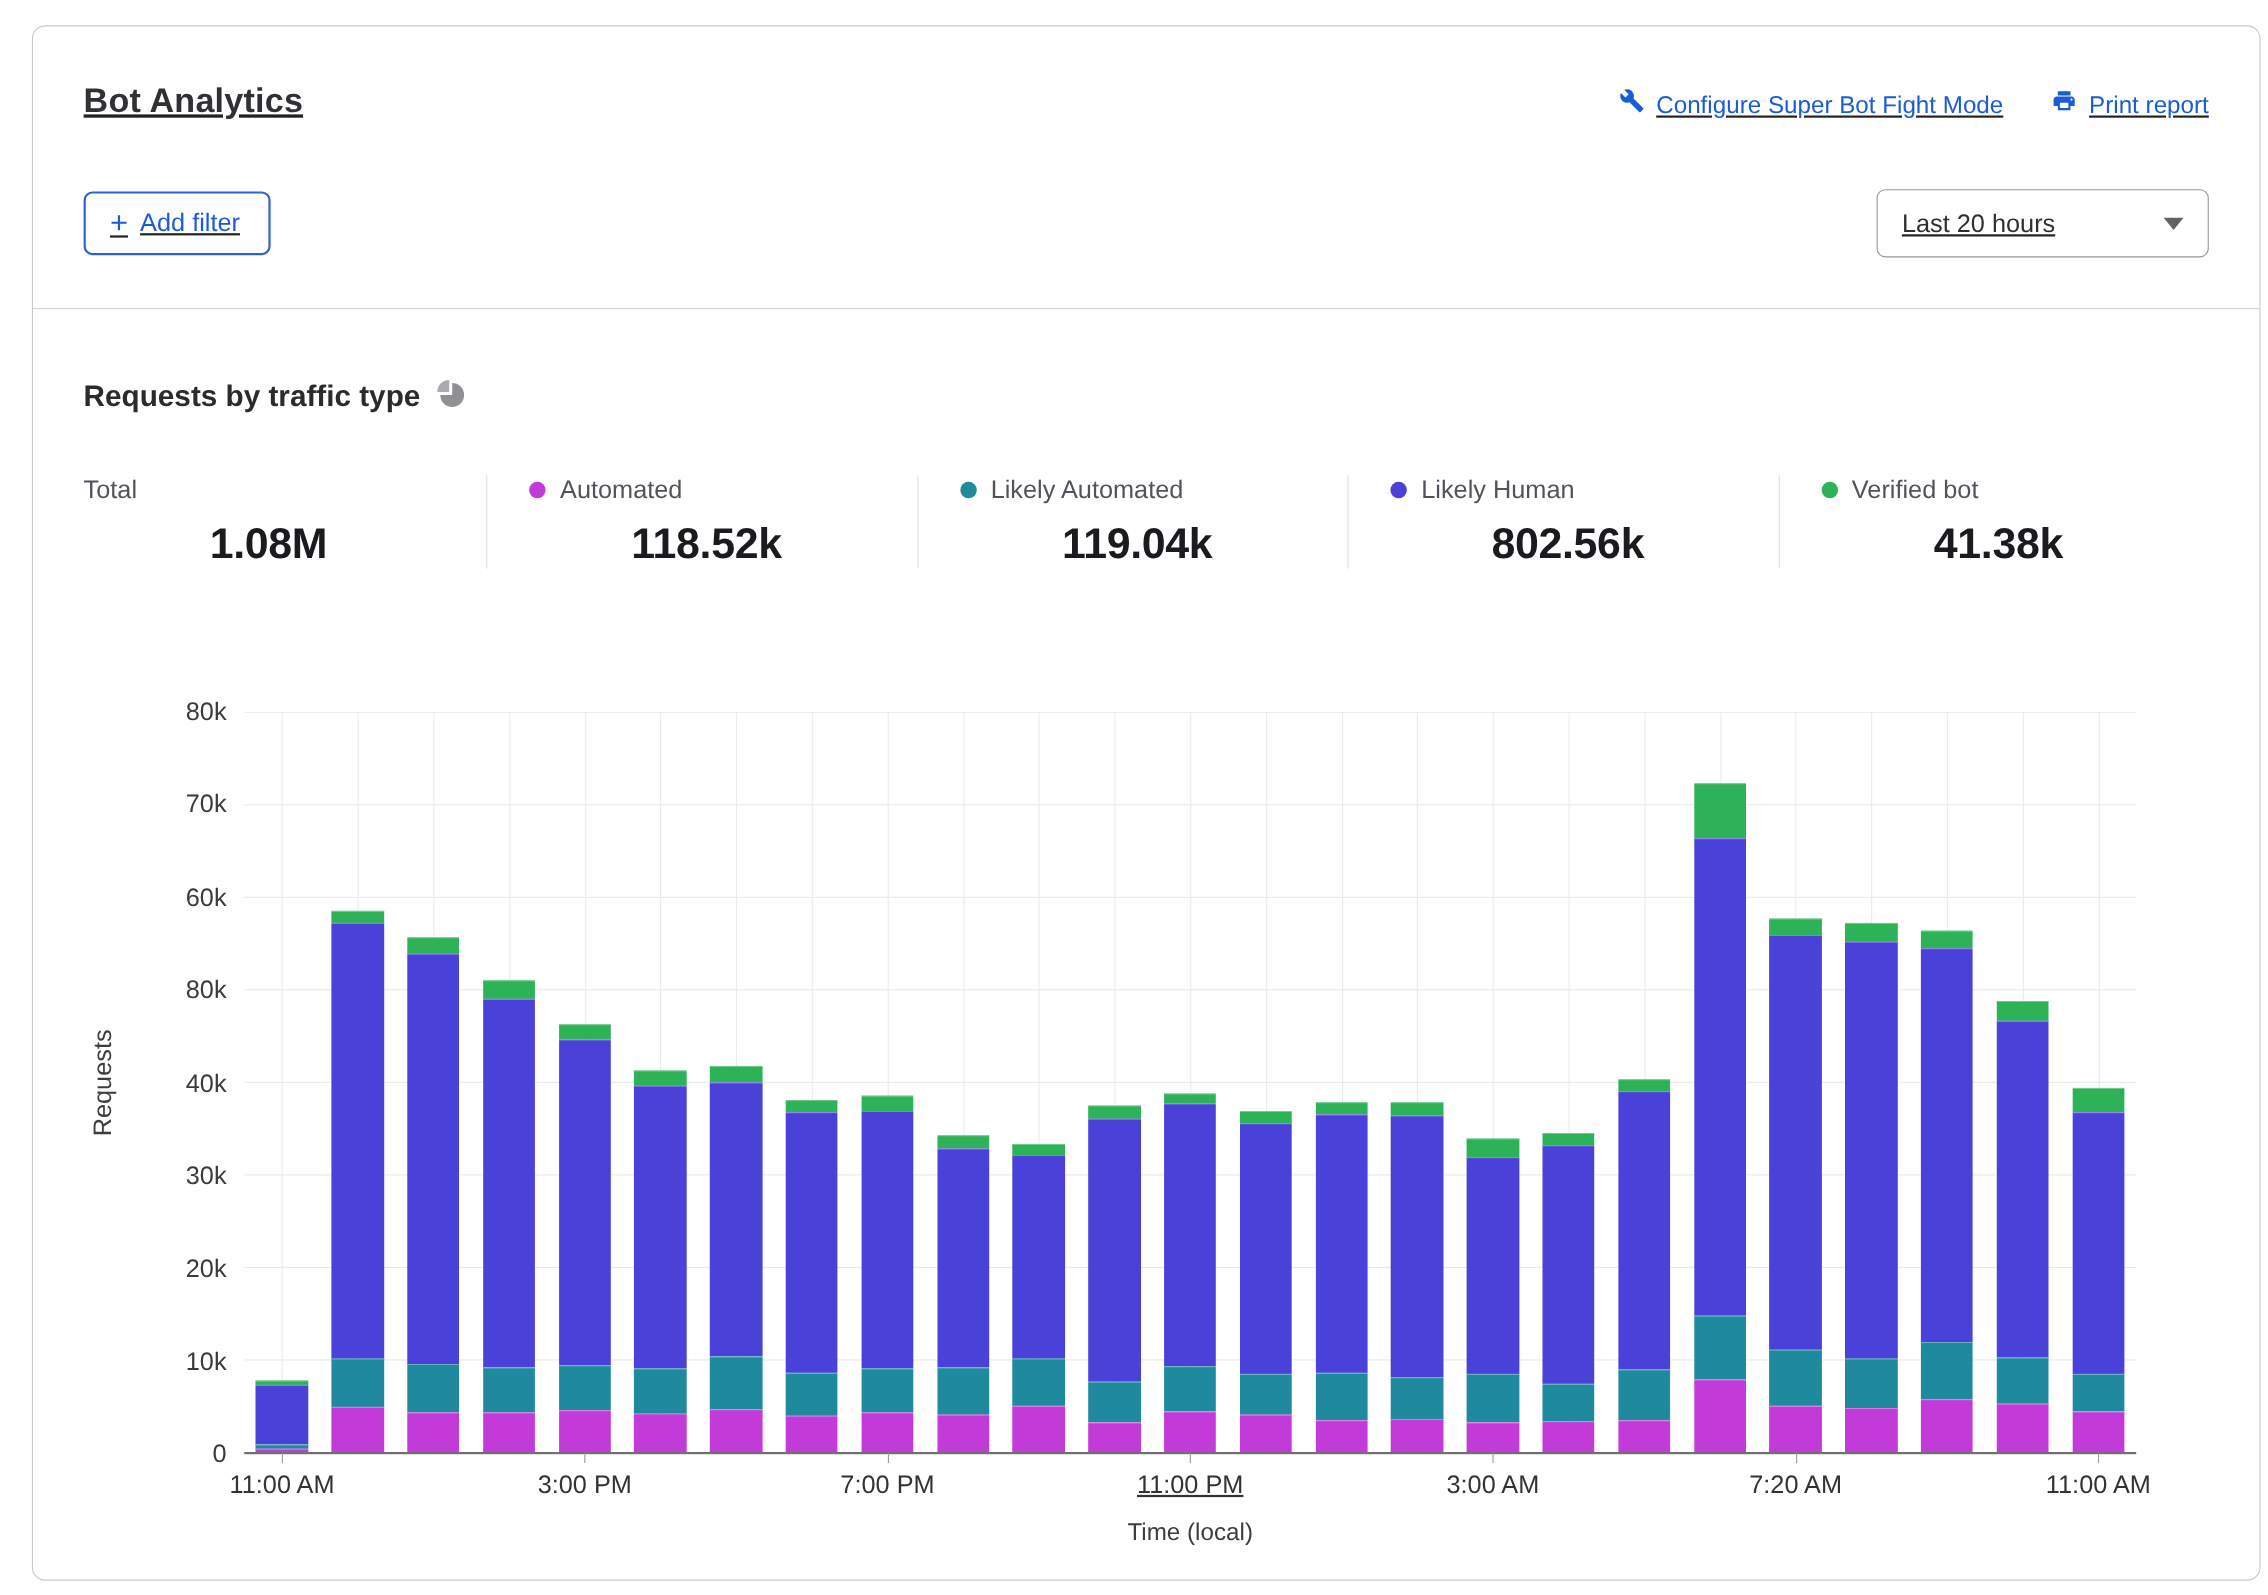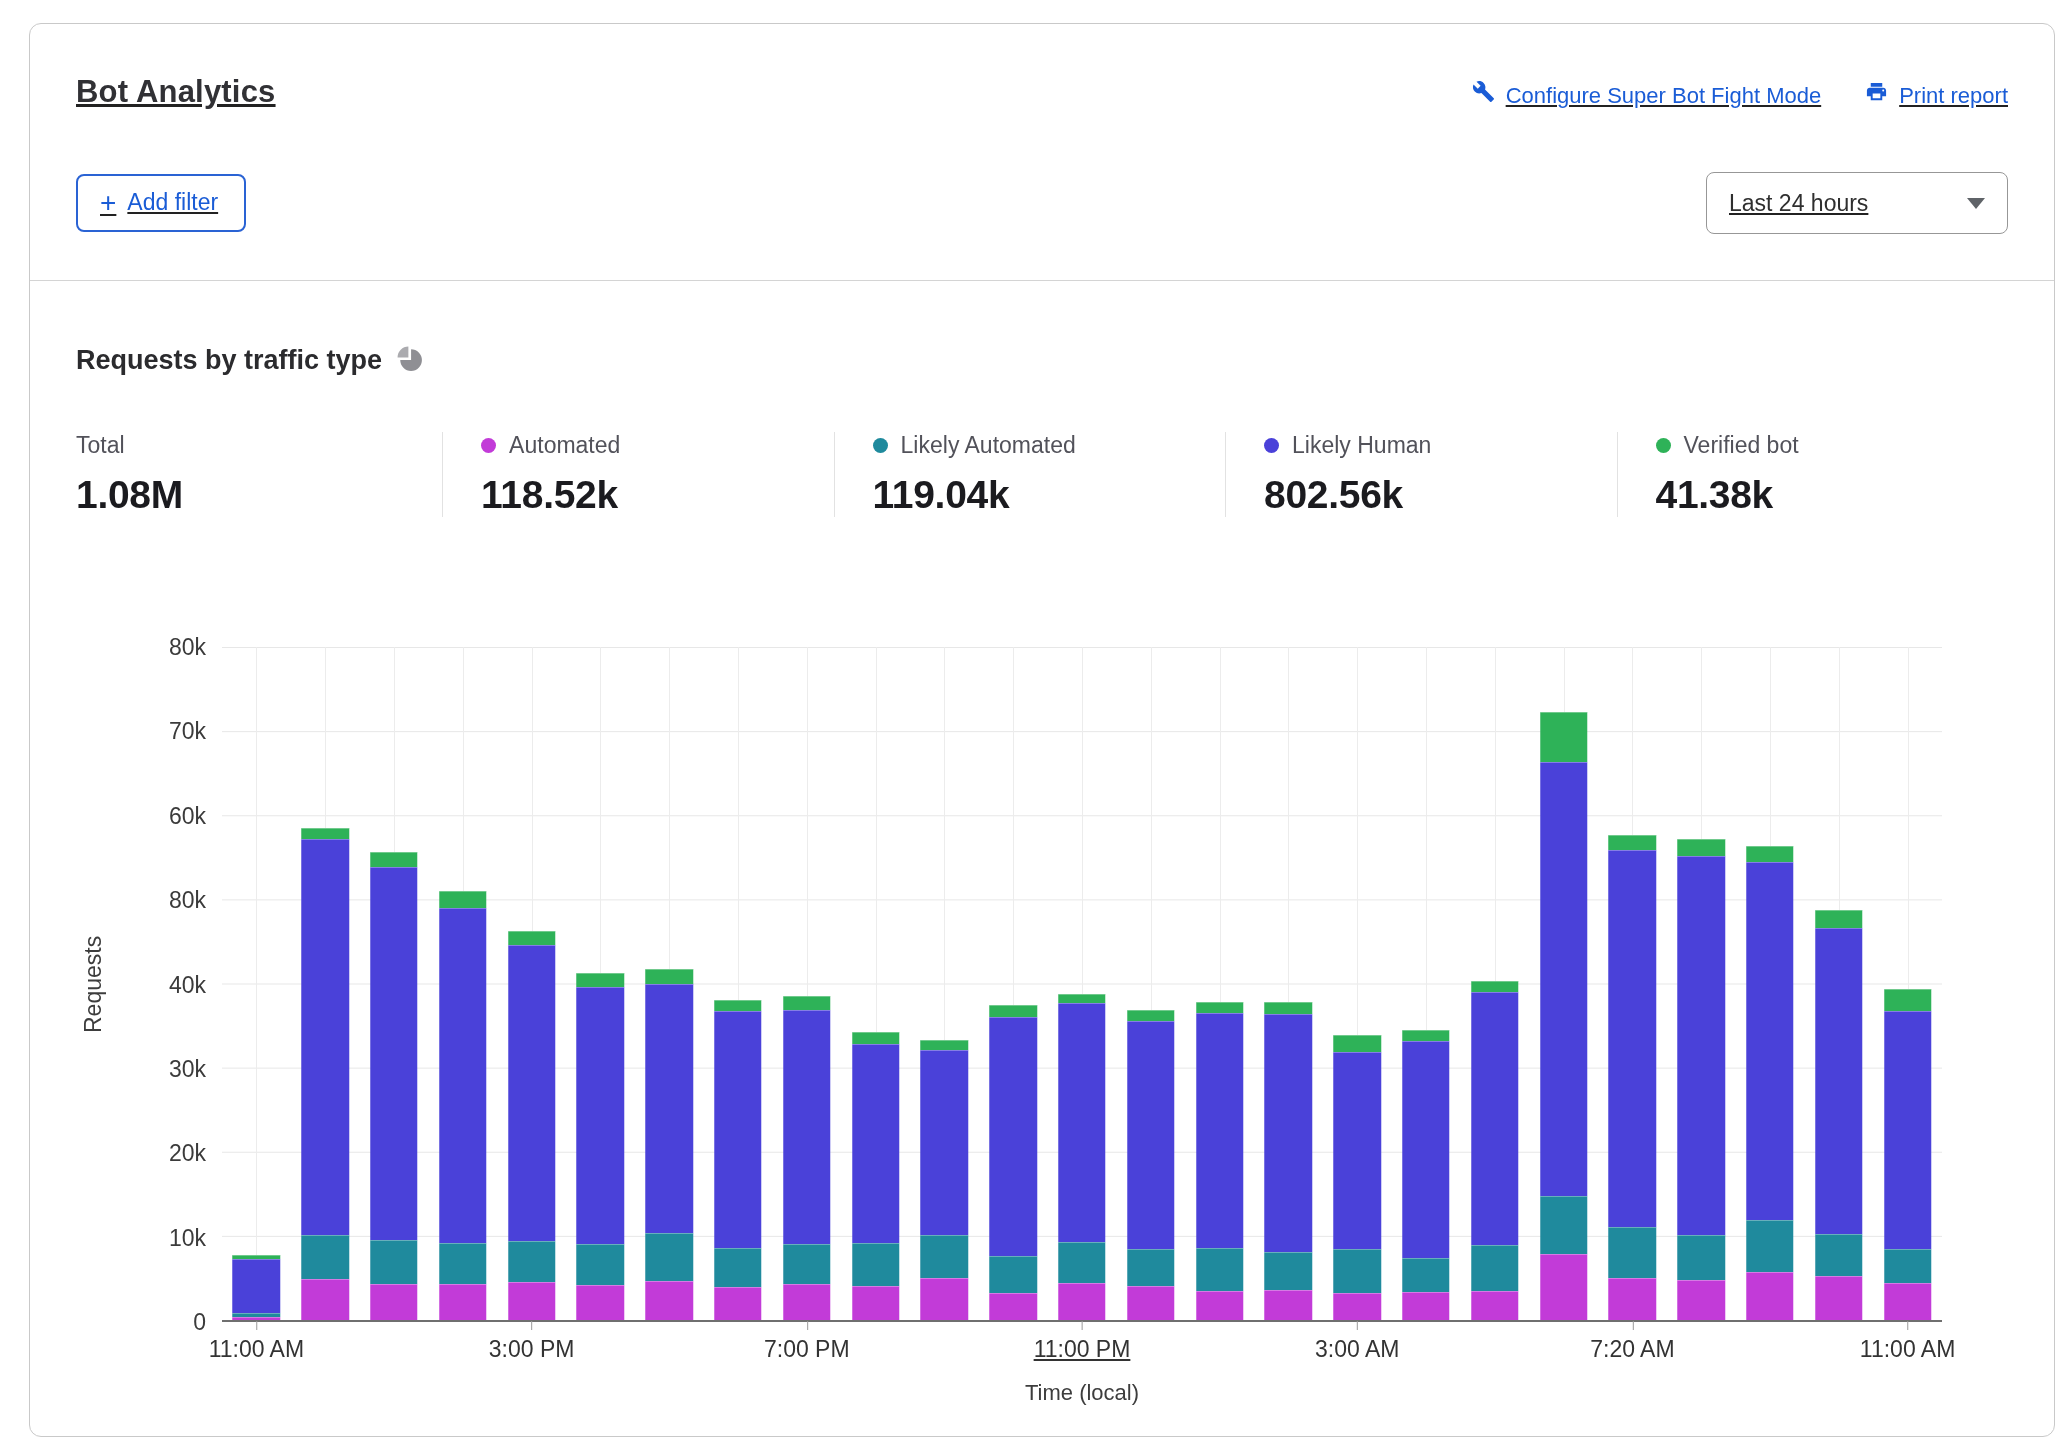--- a/index.html
+++ b/index.html
@@ -32,21 +32,21 @@
     padding:0 22px; font-size:23px; color:#2f2f2f; cursor:pointer; background:#fff;
   }
   .caret { width:0; height:0; border-left:9px solid transparent; border-right:9px solid transparent; border-top:11px solid #5f6368; }
   .divider { border-top:1px solid #d4d4d4; }
   
   .section { padding:64px 46px 0; }
   .section-title-row { display:flex; align-items:center; gap:15px; }
   h2.sec-title { margin:0; font-size:27px; font-weight:700; color:#2b2b2e; }
   
   .stats { display:flex; margin-top:56px; }
-  .stat { width:400px; padding-right:30px; }
+  .stat { width:400px; padding-right:30px;text-align:center; }
   .stat:first-child { width:375px; }
   .stat + .stat { border-left:1px solid #e2e2e2; padding-left:38px; }
   .stat-label { display:flex; align-items:center; gap:13px; font-size:23px; color:#52525a; }
   .stat-dot { width:15px; height:15px; border-radius:50%; flex:0 0 auto; }
   .stat-value { margin-top:14px; font-size:39px; font-weight:700; color:#1b1b1f; letter-spacing:-.3px; }
   
   .chart-row { display:flex; margin-top:130px; }
   .y-title {
     width:34px; height:675px; display:flex; align-items:center; justify-content:center;
     writing-mode:vertical-rl; transform:rotate(180deg);
@@ -100,21 +100,21 @@
           <span>Print report</span>
         </a>
       </div>
     </div>
     <div class="header-controls">
       <button class="btn-add">
         <span class="plus">+</span>
         <span>Add filter</span>
       </button>
       <div class="select">
-        <span>Last 24 hours</span>
+        <span>Last 20 hours</span>
         <span class="caret"></span>
       </div>
     </div>
   </div>
 
   <div class="divider"></div>
 
   <div class="section">
     <div class="section-title-row">
       <h2 class="sec-title">Requests by traffic type</h2>

